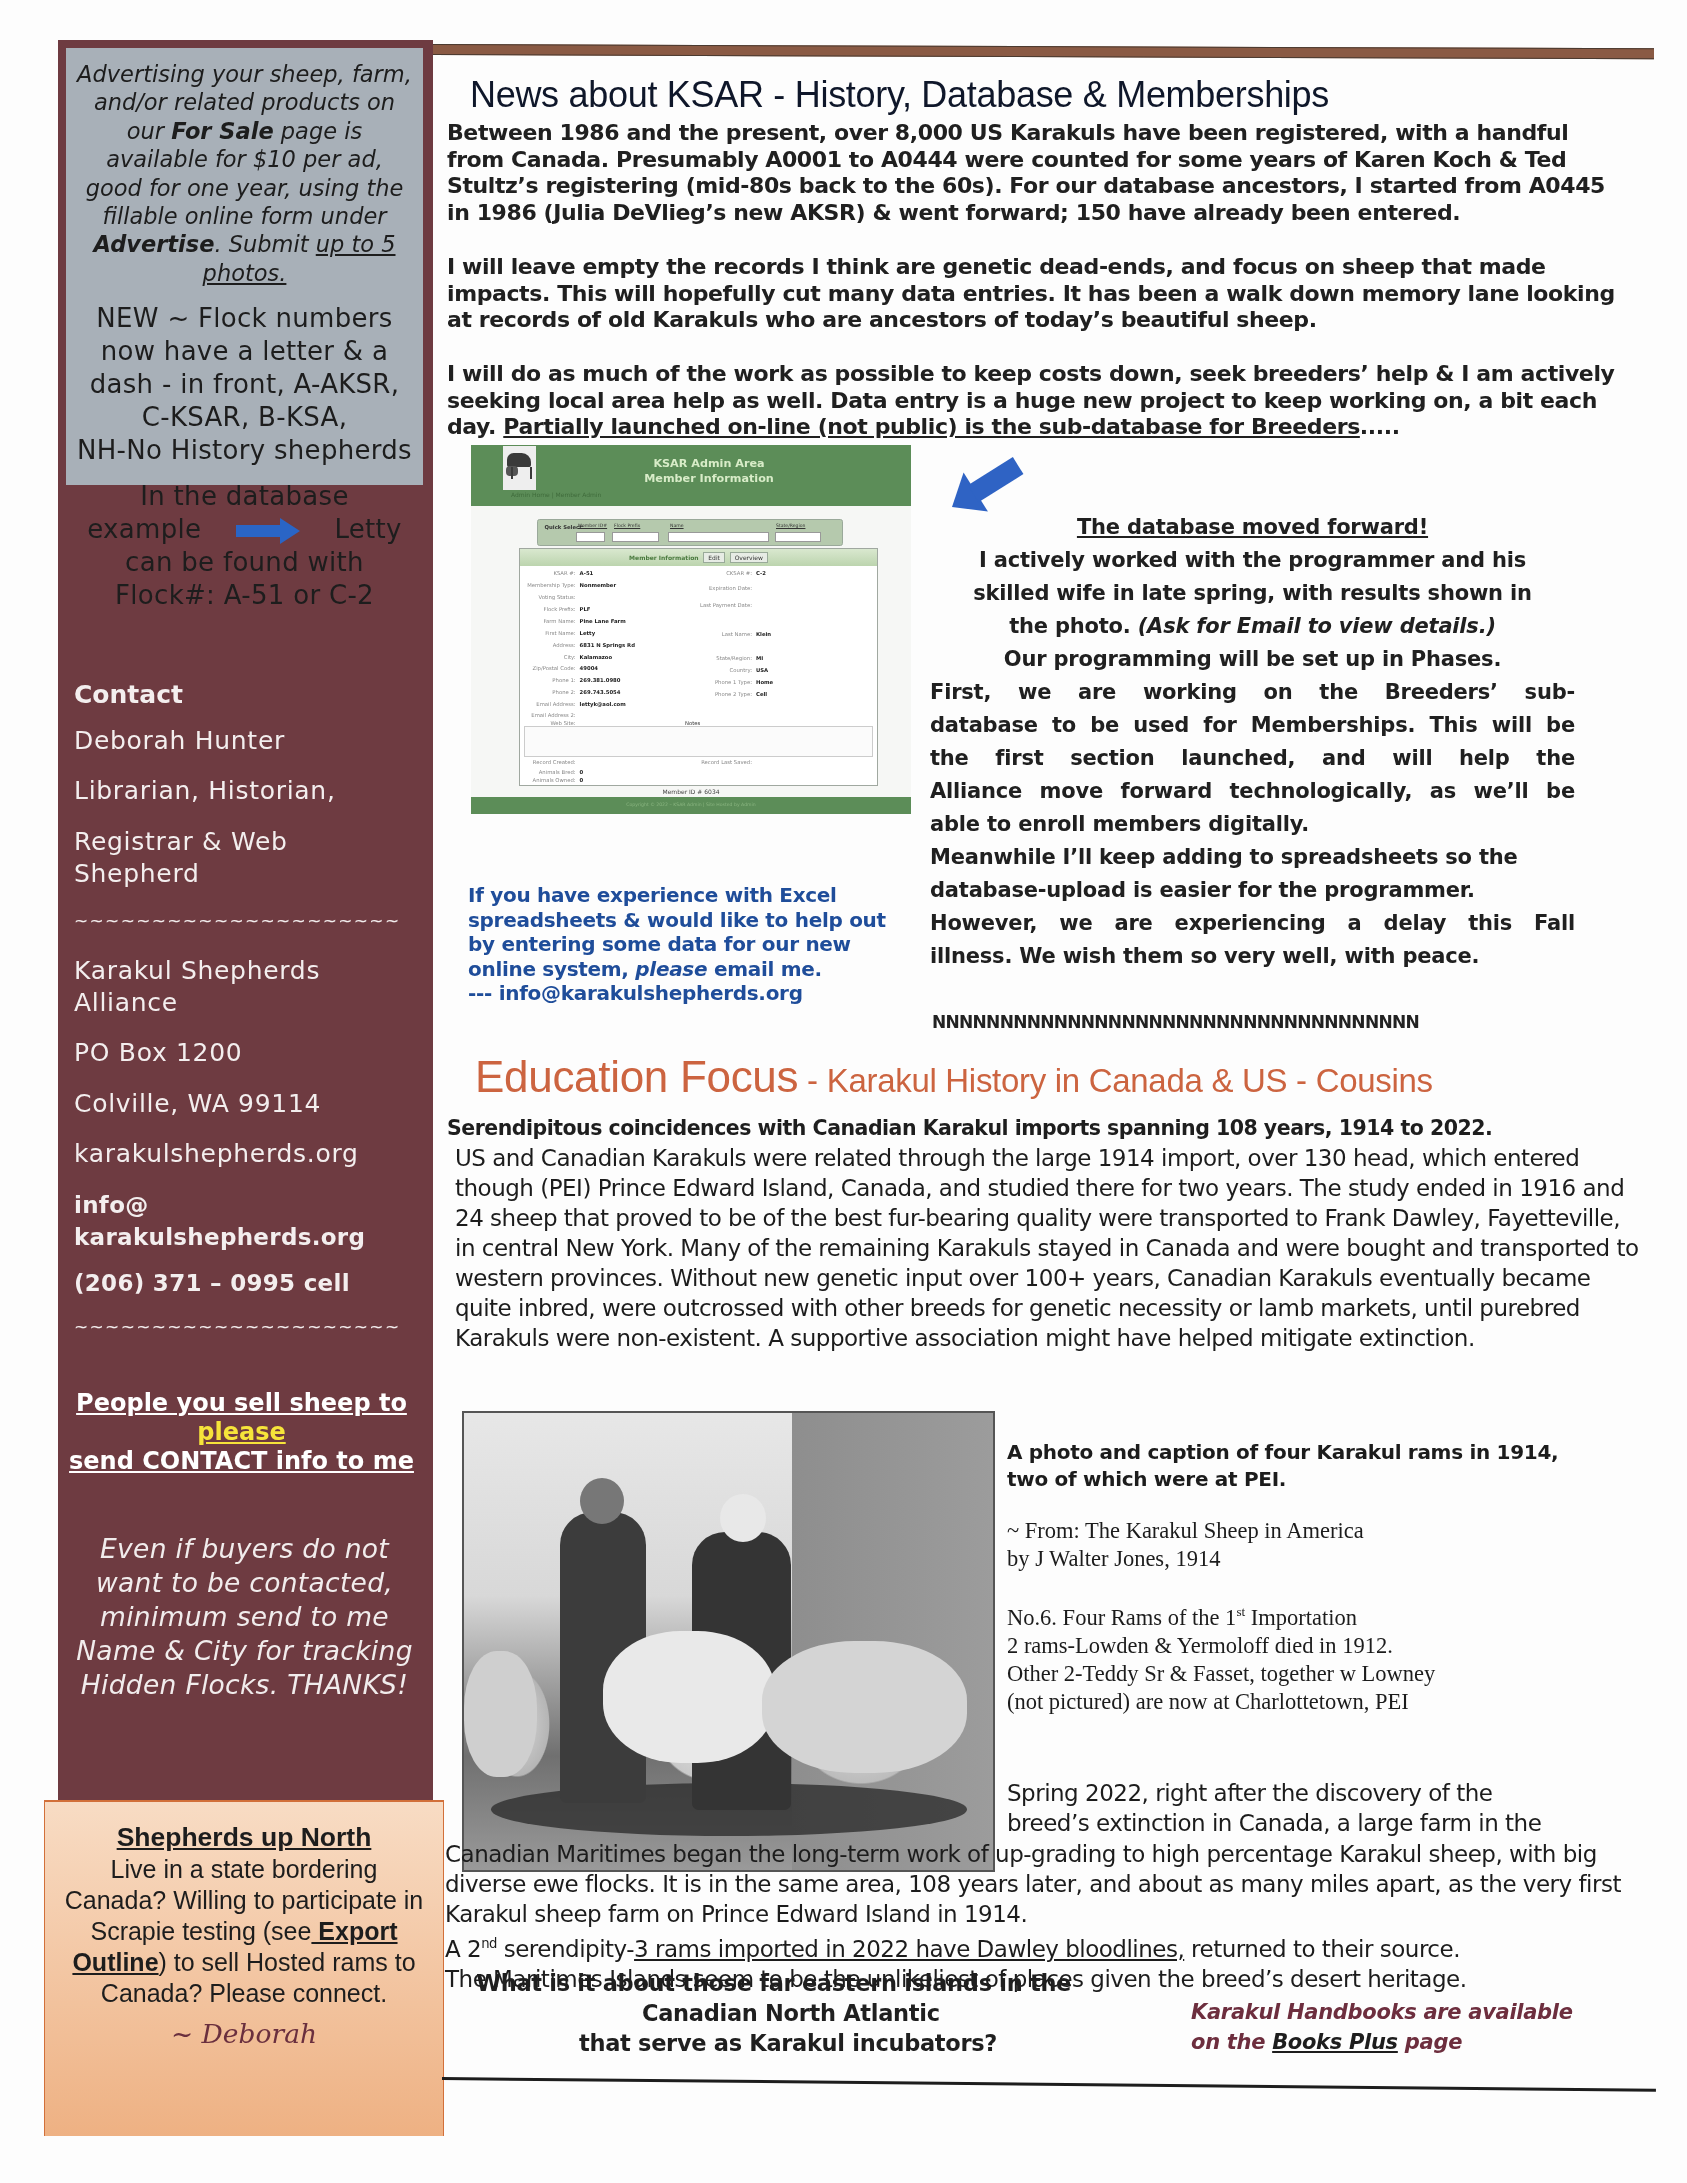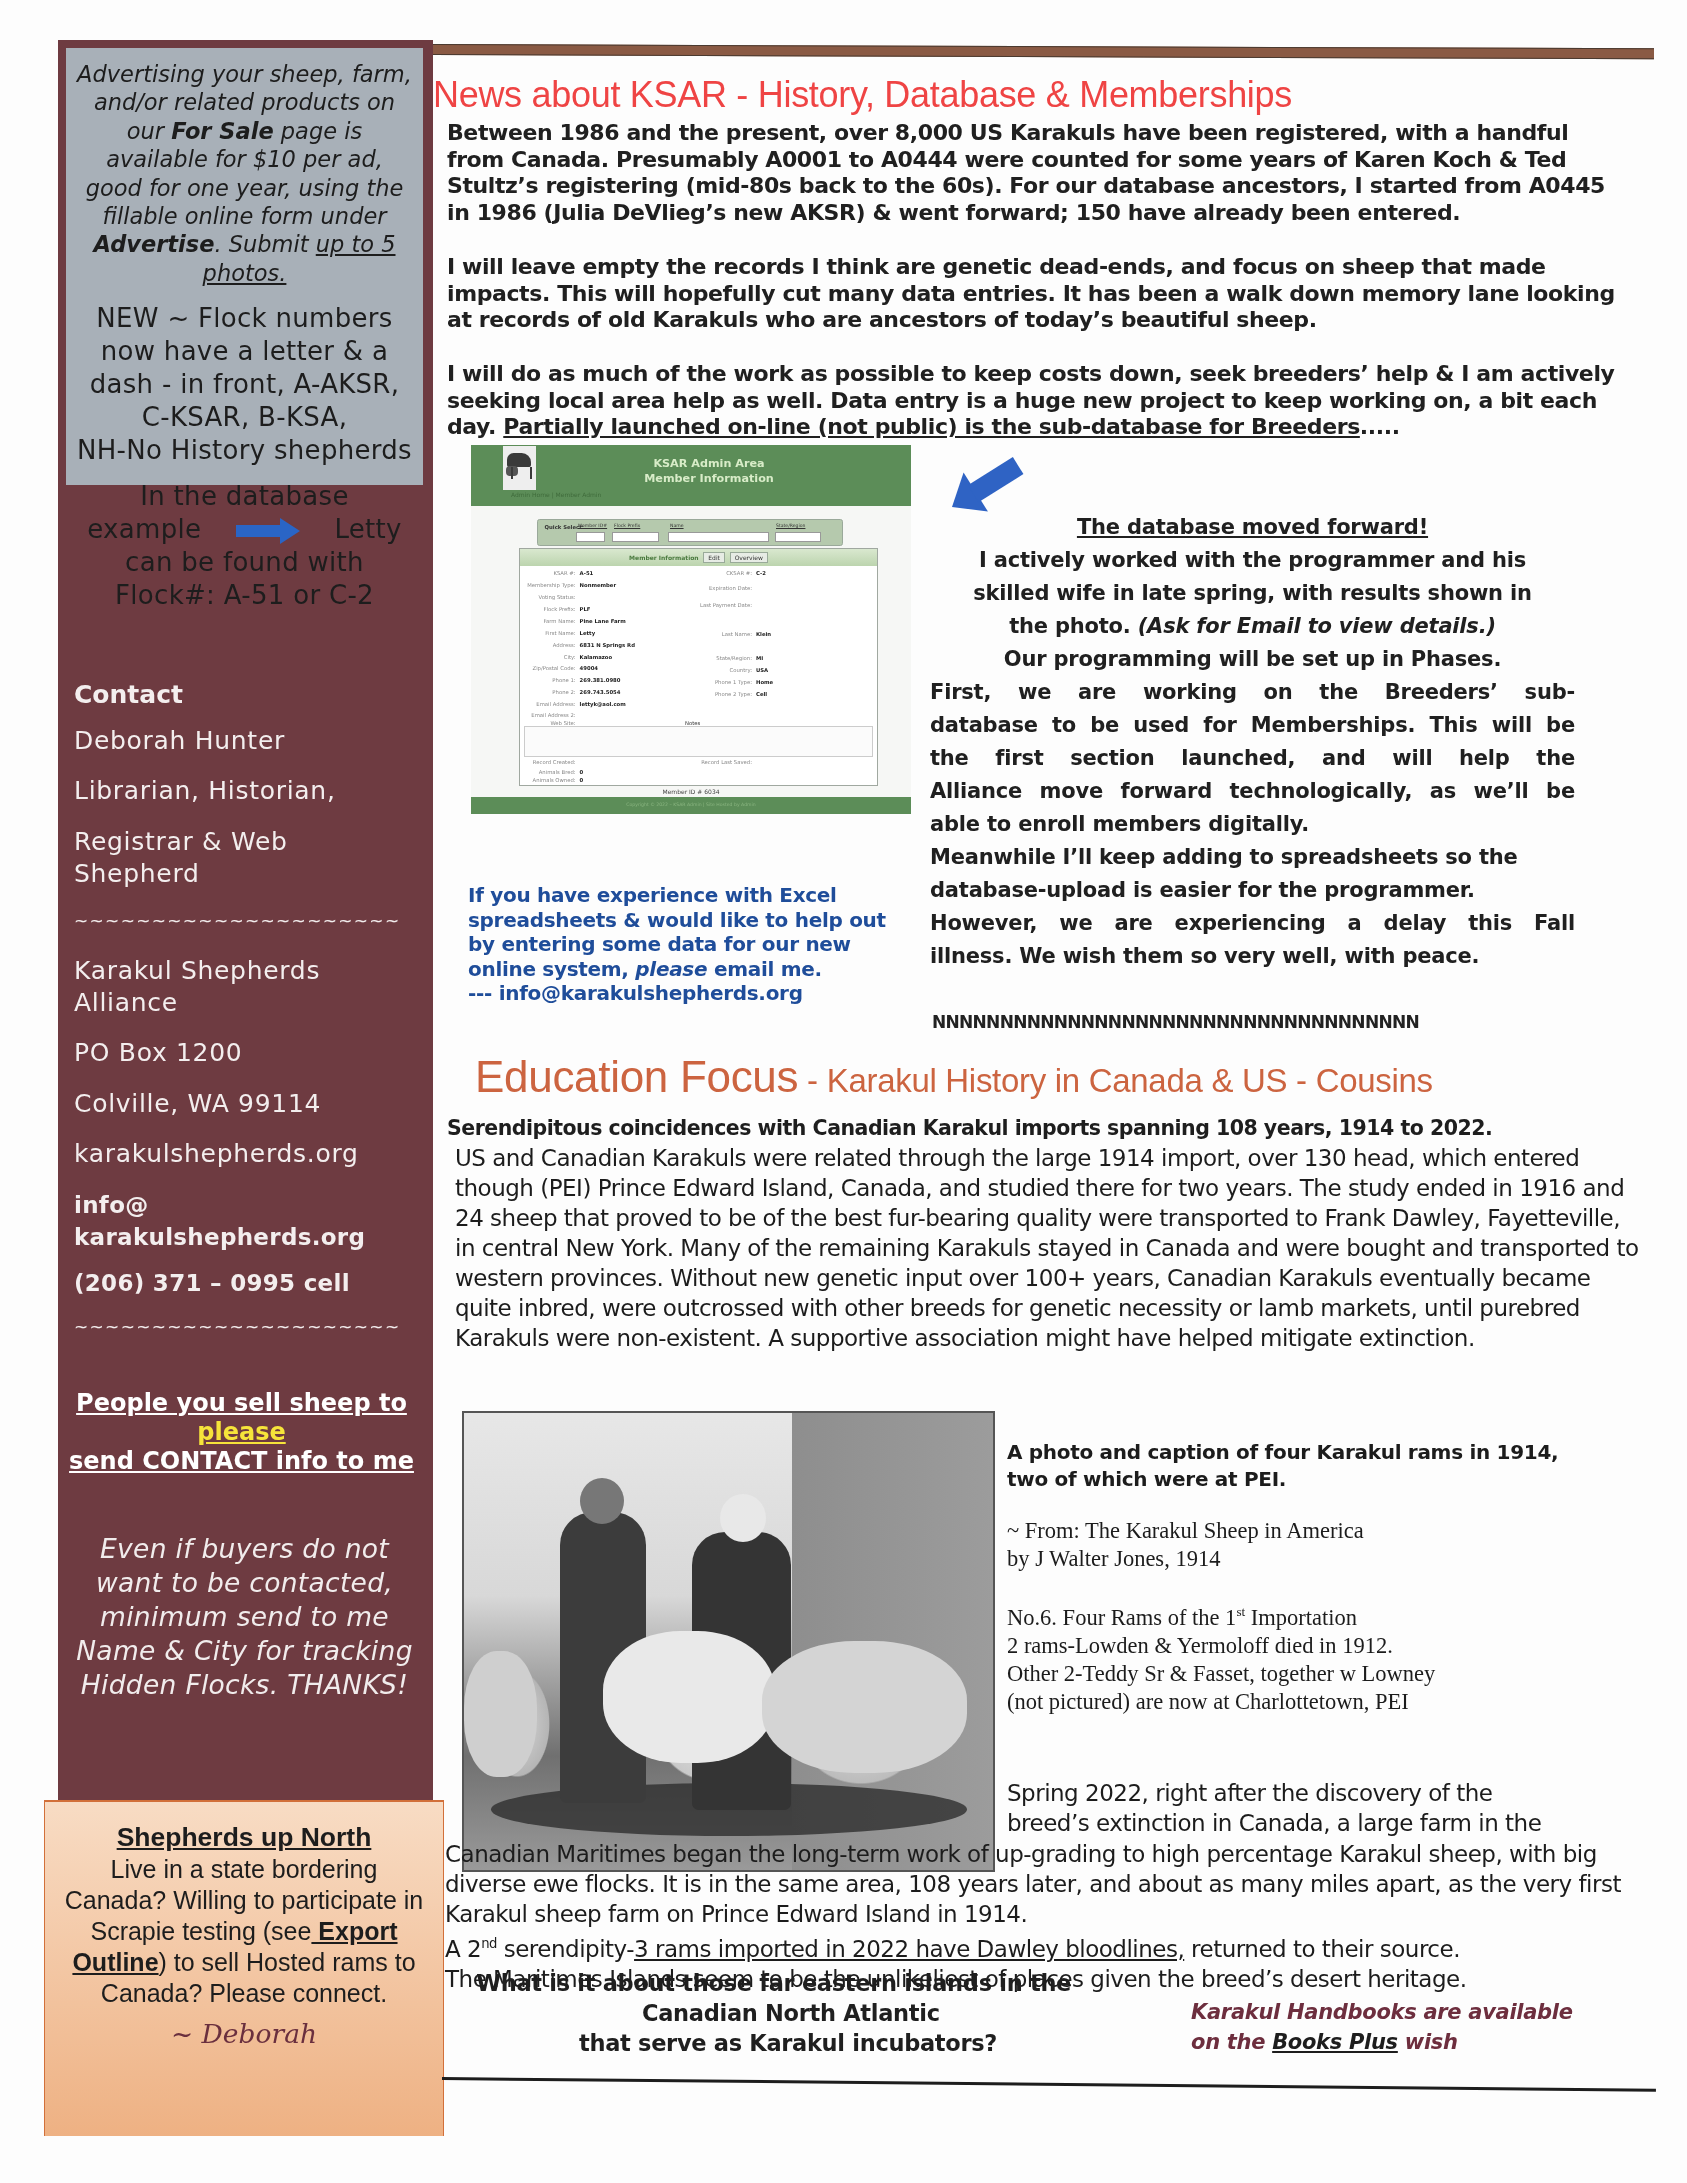--- a/index.html
+++ b/index.html
@@ -72,21 +72,21 @@
     font-family: "DejaVu Serif", serif; font-style: italic; color: #6a2f3e; font-size: 26.5px; margin-top: 9.3px;
   }
 
   
   .top-rule {
     position: absolute; left: 433px; top: 44px; width: 1221px; height: 9.3px;
     background: #8a5a44; transform: rotate(0.2deg); transform-origin: left;
     border-top: 1.3px solid #4a3a30; border-bottom: 1.3px solid #4a3a30;
   }
   .news-title {
-    position: absolute; left: 433px; top: 74px; font-size: 36px; color: #ef4444;
+    position: absolute; left: 470px; top: 74px; font-size: 36px; color: #0f172a;
     font-family: "Liberation Sans", sans-serif; letter-spacing: -0.3px;
   }
   .news-para {
     position: absolute; left: 447px; width: 1184px; font-weight: bold; font-size: 22px; line-height: 26.5px;
     font-family: "DejaVu Sans", sans-serif; letter-spacing: -0.4px; color: #202020;
   }
   .news-para u { text-decoration: underline; }
 
   
   .db-shot { position: absolute; left: 471px; top: 445px; width: 440px; height: 367px; background: #f6f7f5; }
@@ -427,17 +427,17 @@
 </div>
 
 <div class="question">
   <div class="q1">What is it about those far eastern islands in the</div>
   <div class="q2">Canadian North Atlantic</div>
   <div class="q3">that serve as Karakul incubators?</div>
 </div>
 
 <div class="handbooks">
   <div>Karakul Handbooks are available</div>
-  <div><span>on the </span><u>Books Plus</u><span> wish</span></div>
+  <div><span>on the </span><u>Books Plus</u><span> page</span></div>
 </div>
 
 <div class="bottom-rule"></div>
 
 
 </body></html>

